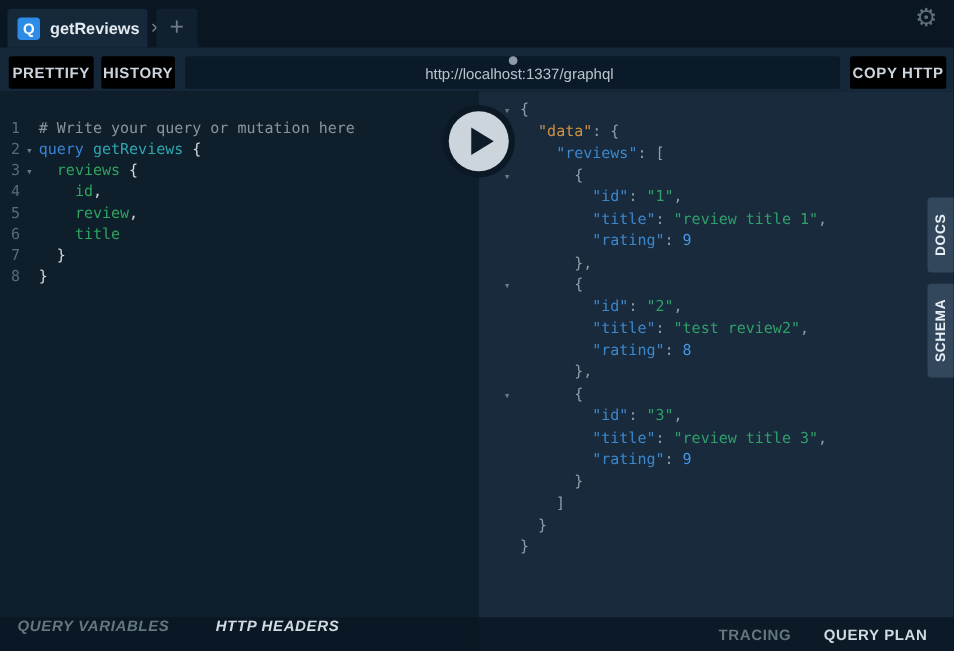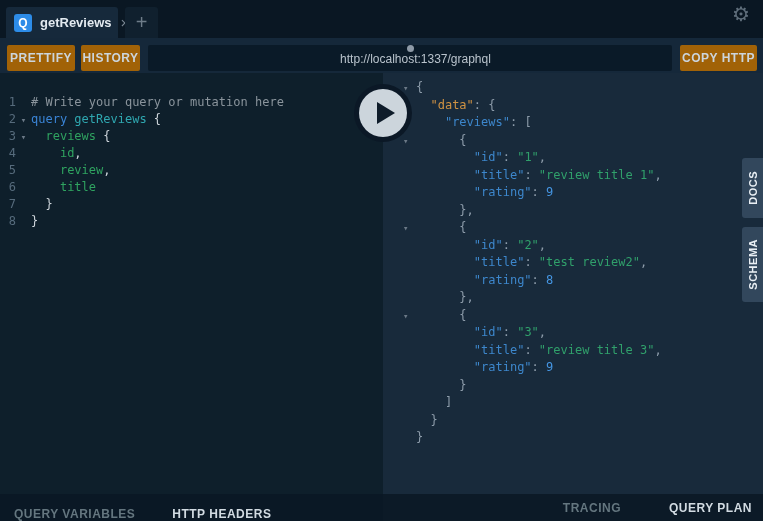--- a/index.html
+++ b/index.html
@@ -29,21 +29,21 @@
     position:absolute; left:125px; top:7px; width:33px; height:31px;
     background:#10202e; border-radius:3px 3px 0 0;
     display:flex; align-items:center; justify-content:center;
     color:#6e7c89; font-size:20px; font-weight:300; cursor:pointer;
   }
   .gear { position:absolute; right:13px; top:2px; font-size:20px; color:#5f6e7b; cursor:pointer; }
 
   
   .toolbar { position:absolute; left:0; top:38px; width:763px; height:35px; background:#15283a; }
   .tbtn {
-    position:absolute; top:7px; height:26px; background:#a16207; border:none; border-radius:2px;
+    position:absolute; top:7px; height:26px; background:#000000; border:none; border-radius:2px;
     color:#ccd5dd; font-family:"Liberation Sans",sans-serif; font-size:12px; font-weight:bold;
     letter-spacing:0.5px; display:flex; align-items:center; justify-content:center; cursor:pointer;
   }
   .btn-prettify { left:7px;  width:68px; }
   .btn-history  { left:81px; width:59px; }
   .btn-copycurl { left:680px; width:77px; }
   .urlbox {
     position:absolute; left:148px; top:7px; width:524px; height:26px;
     background:#0a1a28; border-radius:2px; display:flex; align-items:center; padding:0 12px;flex-direction:column;
   }
@@ -105,25 +105,25 @@
     writing-mode:vertical-rl; transform:rotate(180deg);
     color:#e9eff4; font-size:11px; font-weight:bold; letter-spacing:0.5px;
   }
   .side-docs   { top:85px;  height:60px; }
   .side-schema { top:154px; height:75px; }
 
   
   .bottombar { position:absolute; left:0; top:494px; width:763px; height:27px; }
   .bottom-left {
     position:absolute; left:0; top:0; width:383px; height:27px; background:#0a1825;
-    display:flex; align-items:flex-end; padding-left:14px; gap:11px;
+    display:flex; align-items:flex-start; padding-left:14px; gap:11px;font-style:italic;
   }
   .bottom-right {
     position:absolute; left:383px; top:0; width:380px; height:27px; background:#0c1a27;
-    display:flex; align-items:center; justify-content:flex-end; padding-right:11px; gap:22px;
+    display:flex; align-items:center; justify-content:flex-end; padding-right:21px; gap:0;
   }
   .bb-item { font-size:12px; font-weight:bold; letter-spacing:0.5px; cursor:pointer; white-space:nowrap; }
   .bb-dim    { color:#64767f; }
   .bb-bright { color:#d2dbe2;margin-left:26px; }
 </style>
 </head>
 <body>
 
 <div class="tabbar">
   <div class="tab-active">

